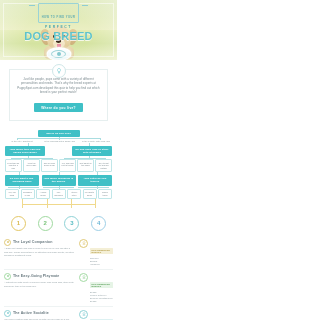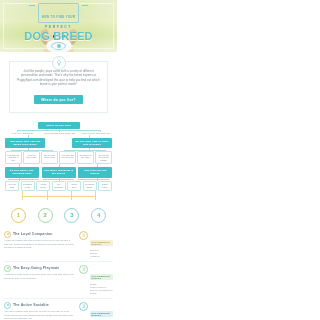--- a/index.html
+++ b/index.html
@@ -5,21 +5,21 @@
   html,body{margin:0;padding:0;}
   body{
     width:117px;height:320px;overflow:hidden;
     font-family:"Liberation Sans",sans-serif;
     background:#ffffff;color:#5b6b70;
     -webkit-font-smoothing:none;
   }
   .page{position:relative;width:117px;height:320px;overflow:hidden;}
 
   
-  .hero{position:relative;height:52px;overflow:hidden;
+  .hero{position:relative;height:60px;overflow:hidden;
     background:linear-gradient(180deg,#cfe0a8 0%,#dfe9b6 30%,#e9eec2 55%,#f1f2cf 100%);}
   .hero-sky{position:absolute;left:0;top:0;width:100%;height:34px;
     background:linear-gradient(180deg,#d8e6ae 0%,#e4ecbb 60%,#eef0c6 100%);}
   .hero-grass{position:absolute;left:0;bottom:0;width:100%;height:30px;
     background:linear-gradient(180deg,#e3ecb4 0%,#d4e3a0 45%,#e7edbe 100%);
     filter:blur(0.4px);}
   .hero-vig{position:absolute;inset:0;
     background:radial-gradient(ellipse at 50% 55%,rgba(255,255,255,0) 40%,rgba(255,255,255,.45) 100%);}
   .hero-frame{position:absolute;left:3px;top:3px;right:3px;bottom:3px;
     border:1px solid rgba(255,255,255,.55);}

